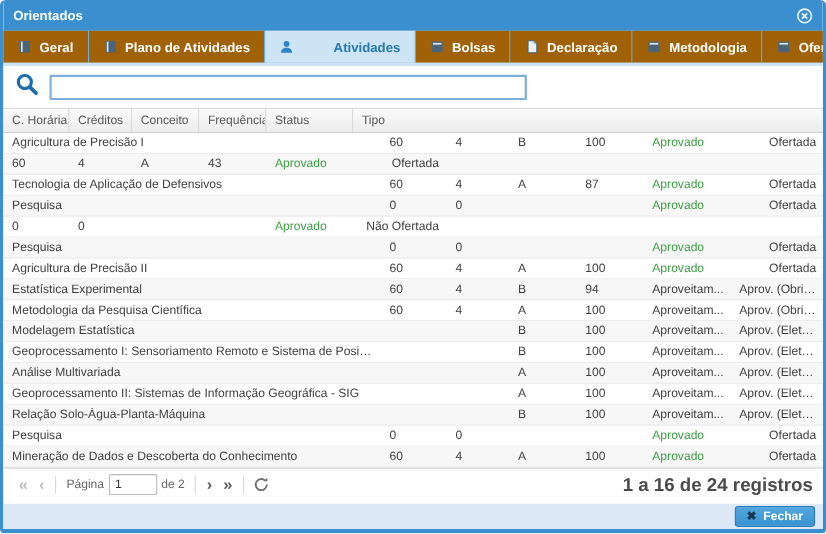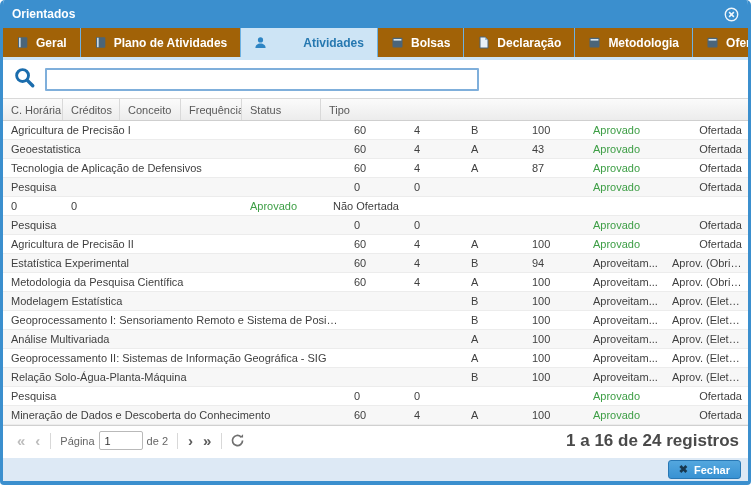--- a/index.html
+++ b/index.html
@@ -161,21 +161,20 @@
       <div class="row">
         <div class="cell c0">Agricultura de Precisão I</div>
         <div class="cell c1">60</div>
         <div class="cell c2">4</div>
         <div class="cell c3">B</div>
         <div class="cell c4">100</div>
         <div class="cell c5" style="color: rgb(61, 158, 69);">Aprovado</div>
         <div class="cell c6">Ofertada</div>
       </div>
       <div class="row">
-        <div class="cell c0">Geoestatistica</div>
         <div class="cell c1">60</div>
         <div class="cell c2">4</div>
         <div class="cell c3">A</div>
         <div class="cell c4">43</div>
         <div class="cell c5" style="color: rgb(61, 158, 69);">Aprovado</div>
         <div class="cell c6">Ofertada</div>
       </div>
       <div class="row">
         <div class="cell c0">Tecnologia de Aplicação de Defensivos</div>
         <div class="cell c1">60</div>

